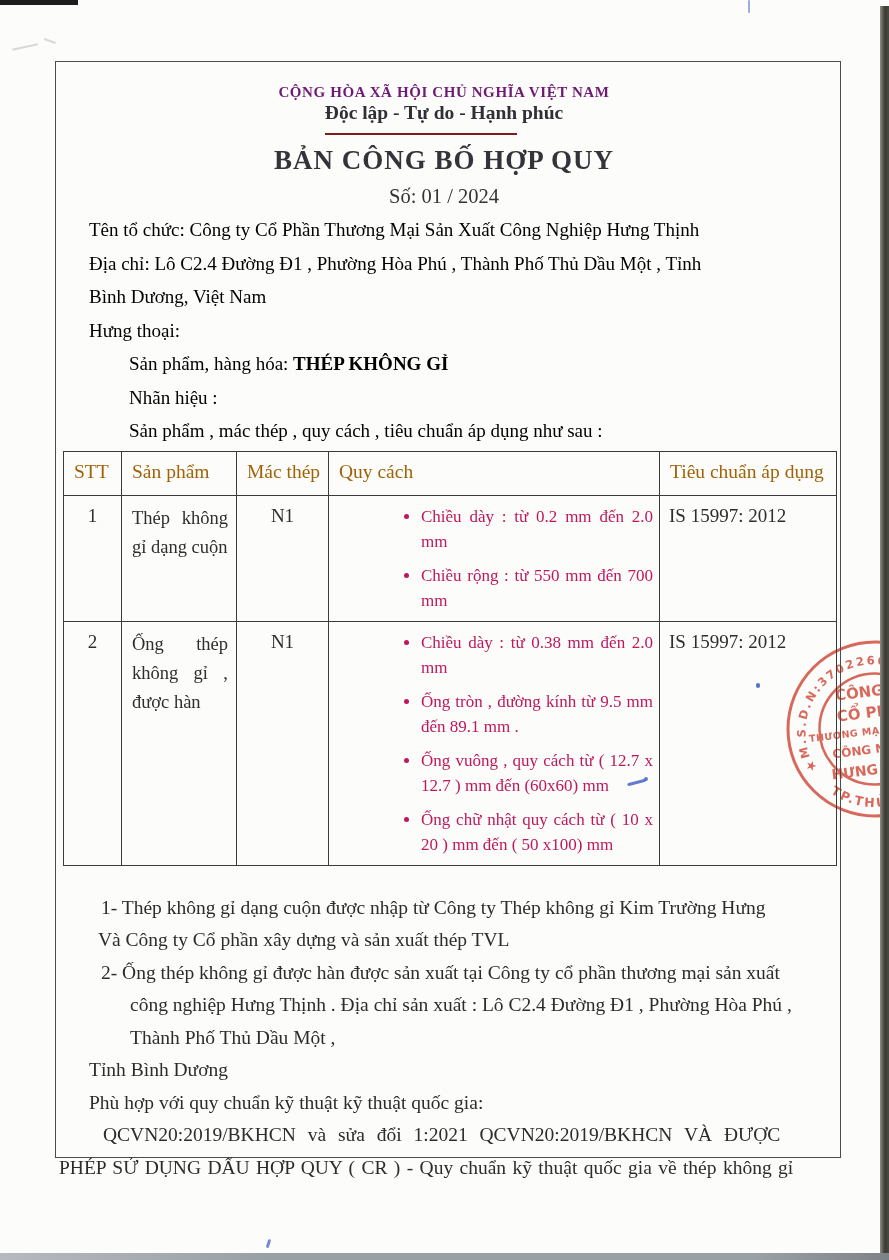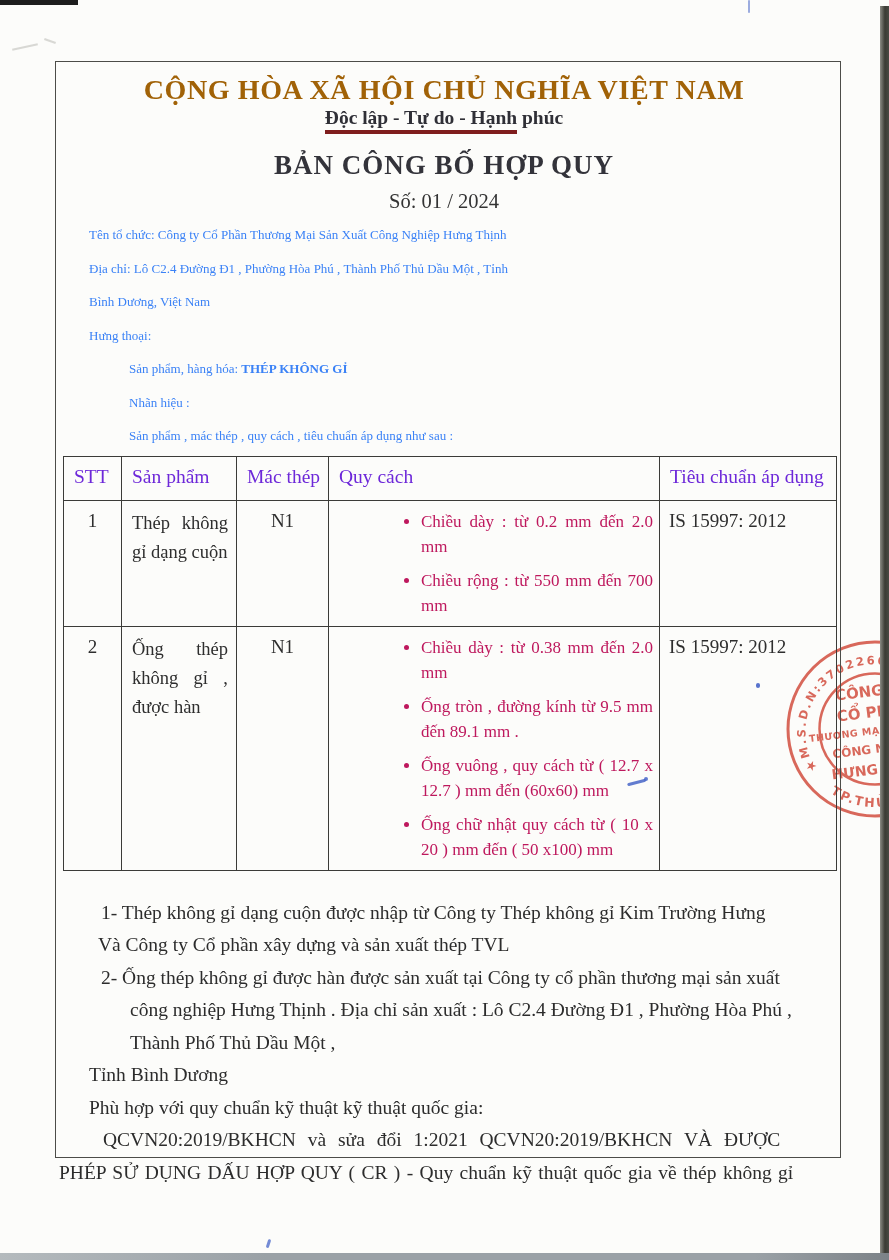--- a/index.html
+++ b/index.html
@@ -22,46 +22,46 @@
 
   
   .frame{
     position:absolute;left:55px;top:61px;width:786px;height:1097px;
     border:1.6px solid #4c4c48;
     z-index:3;
     box-sizing:border-box;
     padding:8px 8px 0 0;
   }
   .center{text-align:center;}
-  .national-header{margin-top:4px;font-size:28px;font-weight:bold;letter-spacing:.6px;color:#a16207;}
+  .national-header{margin-top:14px;font-size:15px;font-weight:bold;letter-spacing:.6px;color:#701a75;}
   .motto{margin-top:1px;font-size:19.5px;font-weight:bold;color:#2f2f36;}
-  .motto-main{border-bottom:4px solid #7f1d1d;padding-bottom:2px;margin-top:16px;}
+  .motto-main{border-bottom:2px solid #7f1d1d;padding-bottom:10px;margin-top:16px;}
   .doc-title{margin-top:21px;font-size:27px;font-weight:bold;letter-spacing:1px;color:#33333a;}
   .doc-number{margin-top:9px;font-size:20.5px;color:#333;}
 
-  .bodytext{font-size:13px;line-height:33.5px;color:#3b82f6;}
+  .bodytext{font-size:19px;line-height:33.5px;color:#000000;}
   .org-block{margin-top:5px;margin-left:33px;margin-right:26px;}
   .prod-line{margin-left:40px;}
   .bold{font-weight:bold;}
 
   
   table.spec{
     border-collapse:collapse;
     margin:3px 0 0 7px;
     width:773px;
     table-layout:fixed;
   }
   table.spec th,table.spec td{
     border:1.4px solid #3b3b38;
     vertical-align:top;
     font-weight:normal;
     box-sizing:border-box;
   }
   col.c-stt{width:58px;}col.c-sp{width:115px;}col.c-mt{width:92px;}col.c-qc{width:331px;}col.c-tc{width:177px;}
-  table.spec th{font-size:19.5px;text-align:left;padding:9px 6px 9px 10px;height:44px;color:#6d28d9;}
+  table.spec th{font-size:19.5px;text-align:left;padding:9px 6px 9px 10px;height:44px;color:#a16207;}
   th.th-stt{text-align:center;padding-left:2px;}
   td.cell-stt{text-align:center;font-size:19px;padding-top:9px;}
   td.cell-sp{font-size:18.5px;line-height:29px;padding:8px 8px 6px 10px;text-align:justify;text-justify:inter-word;}
   td.cell-mt{text-align:center;font-size:19px;padding-top:9px;}
   td.cell-qc{padding:6px 4px 6px 0;}
   td.cell-tc{font-size:19px;padding:9px 4px 6px 9px;}
   td.cell-qc ul{margin:2px 0 0 0;padding-left:92px;}
   td.cell-qc li{
     font-size:17px;line-height:25px;margin-bottom:9px;
     text-align:justify;text-justify:inter-word;

